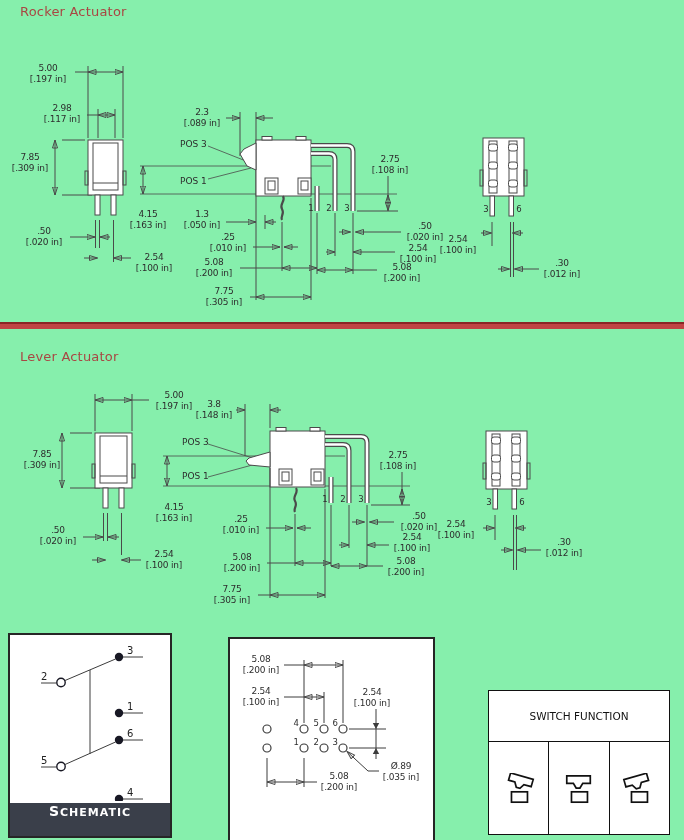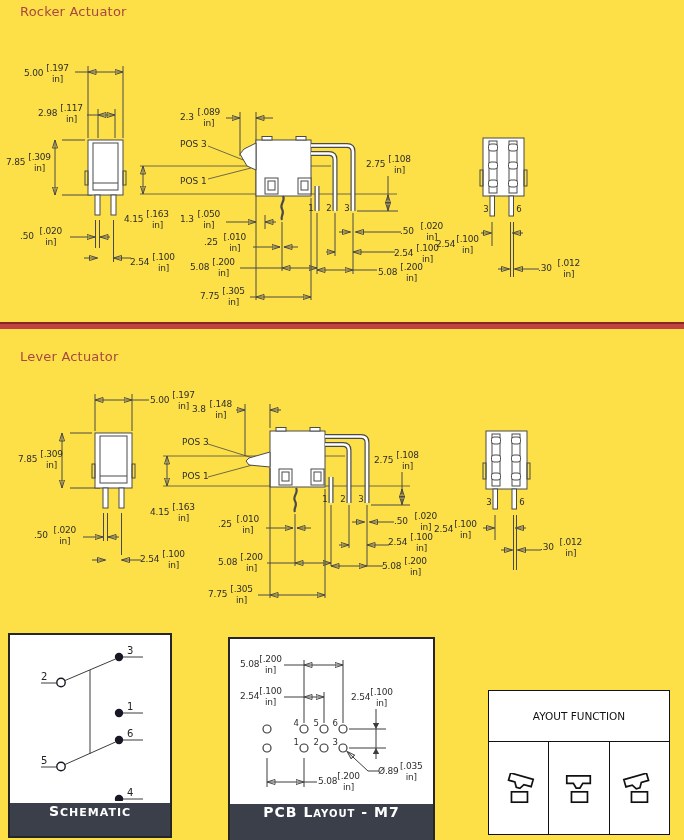--- a/index.html
+++ b/index.html
@@ -1,30 +1,30 @@
 <!DOCTYPE html>
 <html><head>
 <meta charset="utf-8">
 <style>
   html,body{margin:0;padding:0;background:#fff;}
-  #page{position:relative;width:684px;height:840px;background:#fde047;overflow:hidden;
+  #page{position:relative;width:684px;height:840px;background:#86efac;overflow:hidden;
         font-family:"DejaVu Sans",sans-serif;}
   .section-title{position:absolute;font-size:13px;color:#a84743;letter-spacing:.2px;}
   .rule{position:absolute;left:0;width:684px;height:7px;
         background:linear-gradient(#8a2525 0 35%,#c04343 35% 100%);}
   #art{position:absolute;left:0;top:0;}
   #art line,#art path,#art rect,#art polygon{stroke:#4a4a4a;stroke-width:1;fill:none;}
   #art .thin{stroke-width:.8;}
   #art .wfill{fill:#fff;}
   #art .pinO{stroke:#4a4a4a;stroke-width:5;fill:none;}
   #art .pinI{stroke:#fff;stroke-width:2.6;fill:none;}
   #art .peg{stroke-width:2.2;}
   #art text{stroke:none;}
   .pnum{font:8.5px "DejaVu Sans",sans-serif;fill:#2d2d2d;}
-  .dim{position:absolute;width:48px;display:flex;flex-direction:row;align-items:center;
+  .dim{position:absolute;width:48px;display:flex;flex-direction:column;align-items:center;
        font-size:9px;line-height:10.5px;color:#2d2d2d;text-align:center;letter-spacing:-.2px;}
   .poslabel{position:absolute;font-size:9px;color:#2d2d2d;}
   .panel{position:absolute;background:#fff;border:2px solid #262626;}
   .panel svg line,.panel svg path,.panel svg rect,.panel svg circle{stroke:#3c3c3c;stroke-width:1;fill:none;}
   .panel .dotF{fill:#181824;stroke:none;}
   .panel .dotO{fill:#fff;stroke:#181824;stroke-width:1.4;}
   .panel .hole{fill:#fff;stroke:#3c3c3c;stroke-width:1.2;}
   .panel .arr{fill:#3c3c3c;stroke:none;}
   .snum{font:10px "DejaVu Sans",sans-serif;fill:#222;}
   .hnum{font:8.5px "DejaVu Sans",sans-serif;fill:#2d2d2d;}
@@ -476,31 +476,26 @@
         <span>[.100 in]</span>
       </div>
     <div class="dim" style="left:88px;top:132px;width:42px">
         <span>5.08</span>
         <span>[.200 in]</span>
       </div>
     <div class="dim" style="left:148px;top:122px;width:46px">
         <span>Ø.89</span>
         <span>[.035 in]</span>
       </div>
-    <div class="panel-footer" style="height:36px">
-      <span class="cap-lead">PCB L</span>
-        <span class="cap-small">AYOUT</span>
-        <span class="cap-tail"> - M7</span>
-    </div>
   </div>
 
   <table class="func-table">
     <tbody>
         <tr style="height:21px">
-      <td colspan="3">AYOUT FUNCTION</td>
+      <td colspan="3">SWITCH FUNCTION</td>
     </tr>
     <tr style="height:38px">
       <td>
         <svg class="icn" viewBox="0 0 36 34" width="34" height="32">
           <rect x="10" y="20" width="17" height="11" fill="#fff" stroke="#111" stroke-width="1.8"></rect>
           <g transform="rotate(16 18 16)">
                 <path d="M5,3 h25 v8 h-8 l-3,5 h-4 l-3,-5 h-7 z" fill="#fff" stroke="#111" stroke-width="1.8"></path>
               </g>
         </svg>
       </td>

